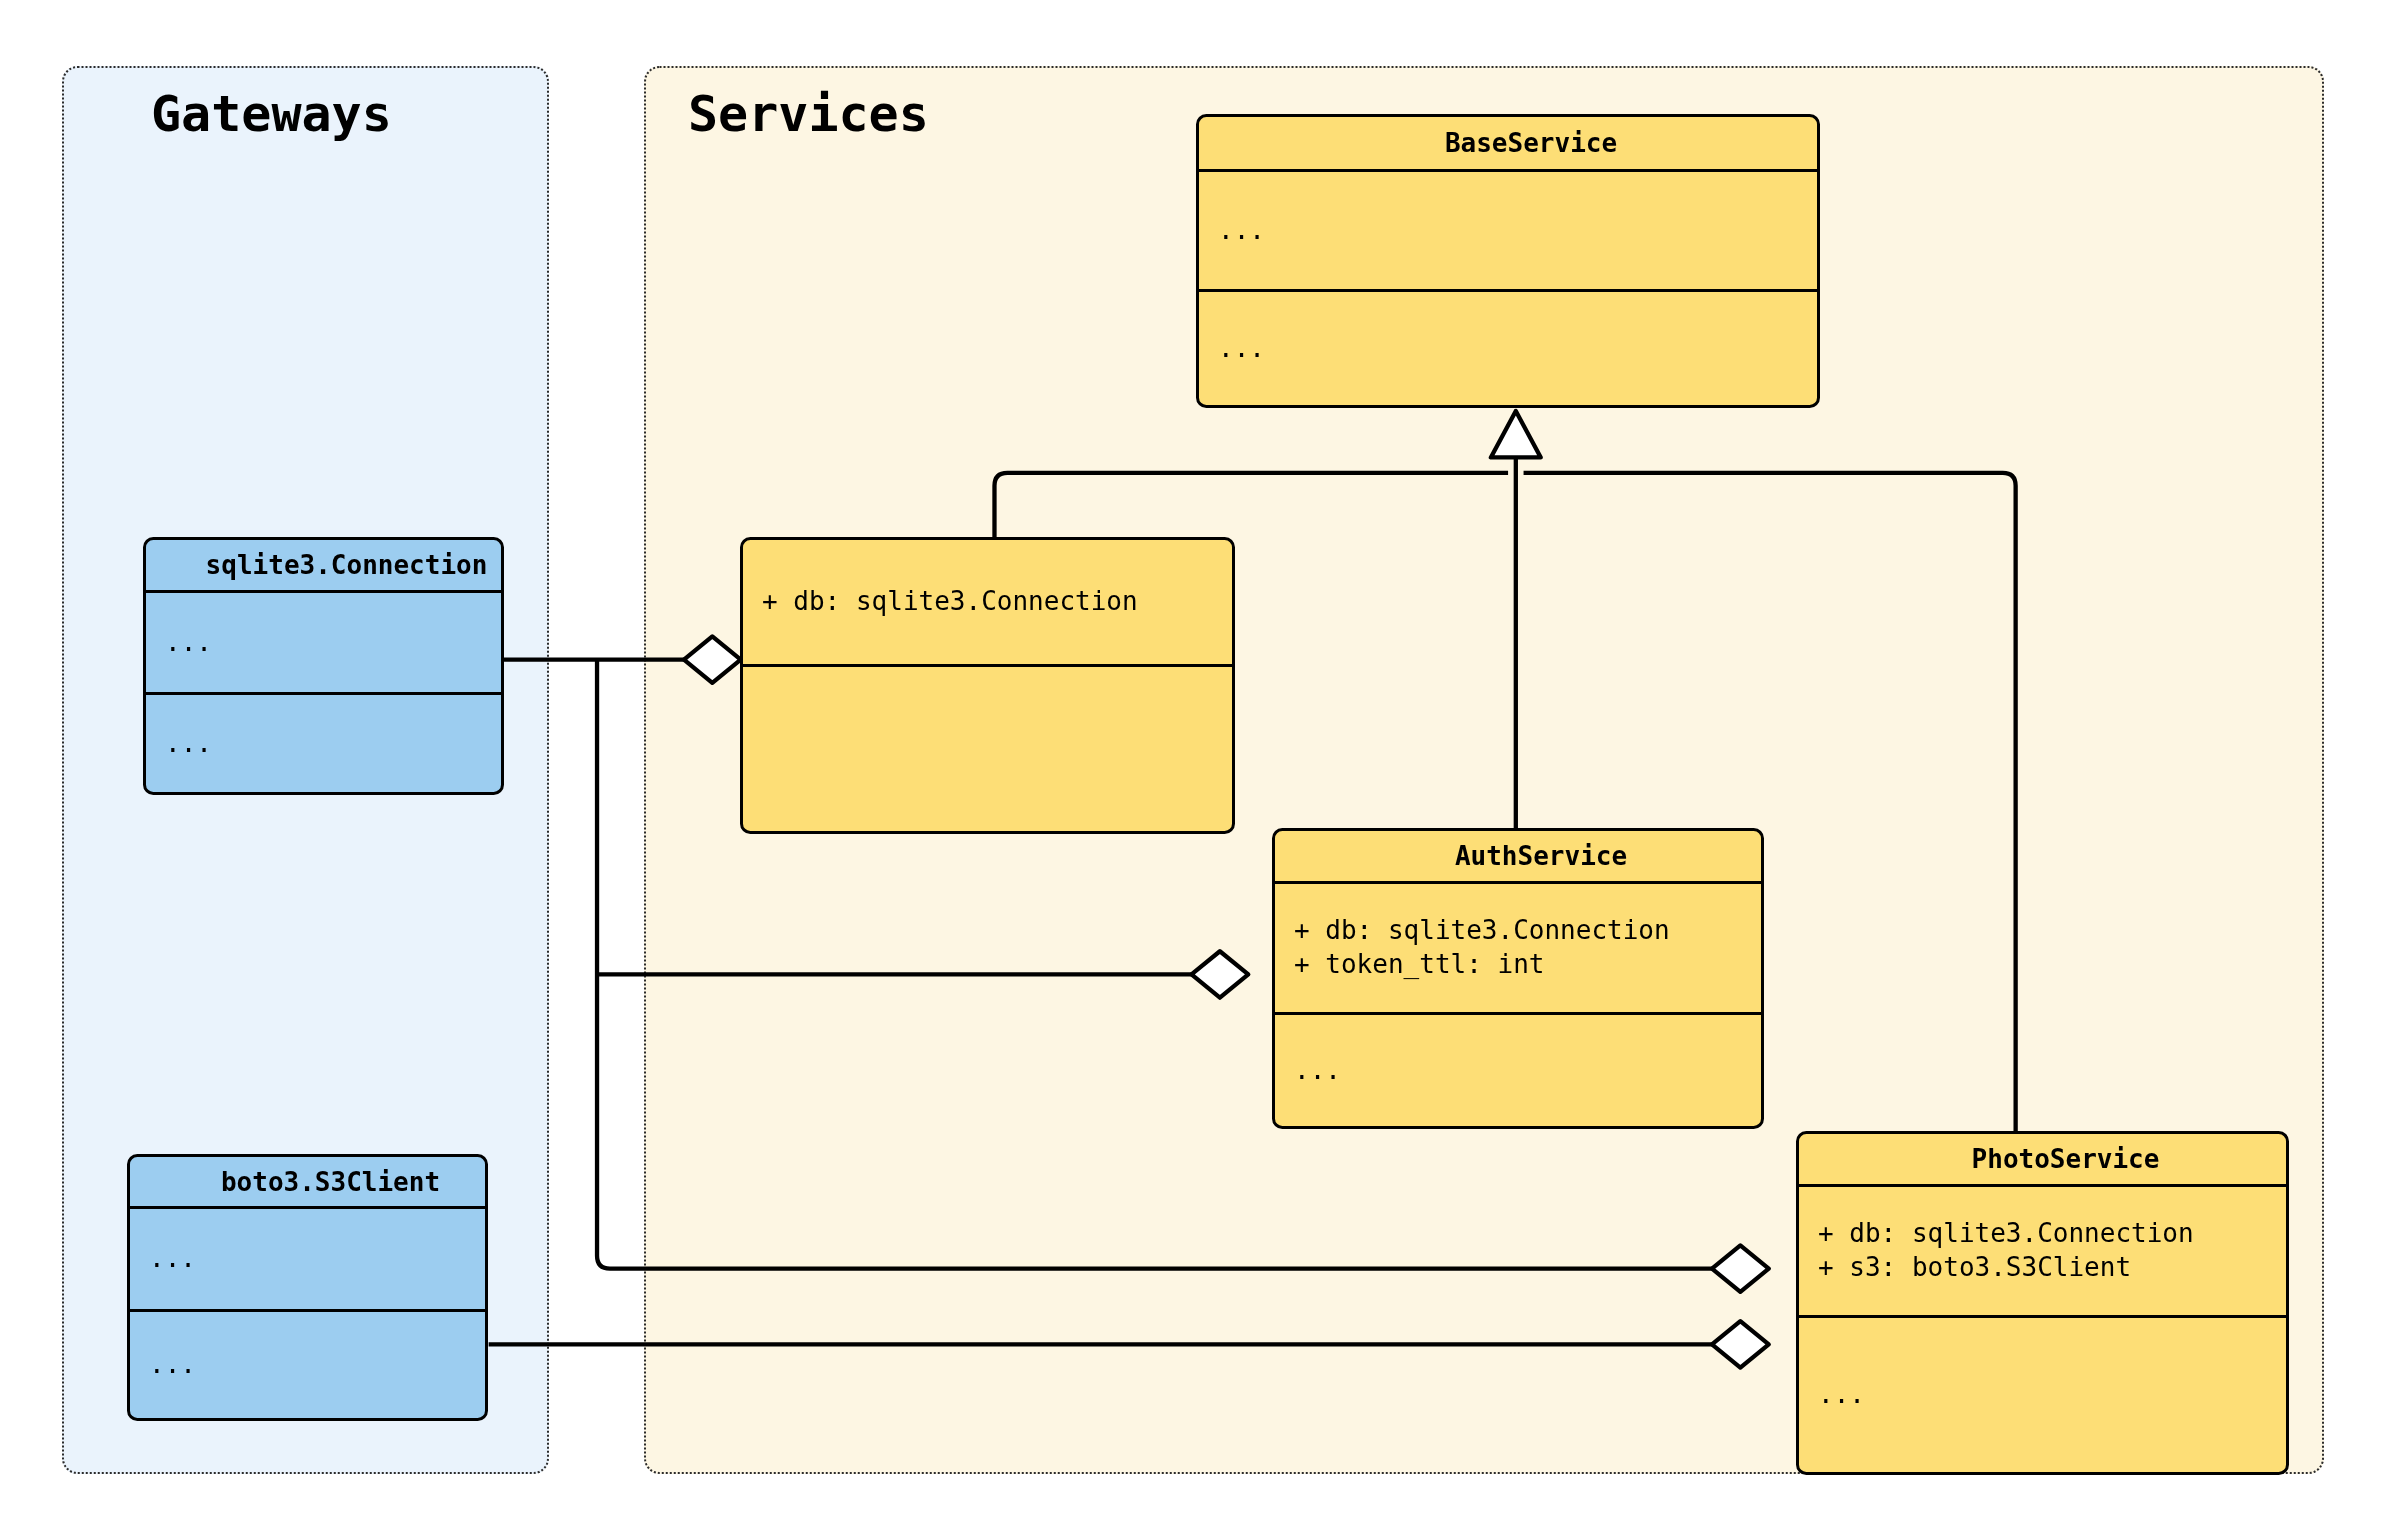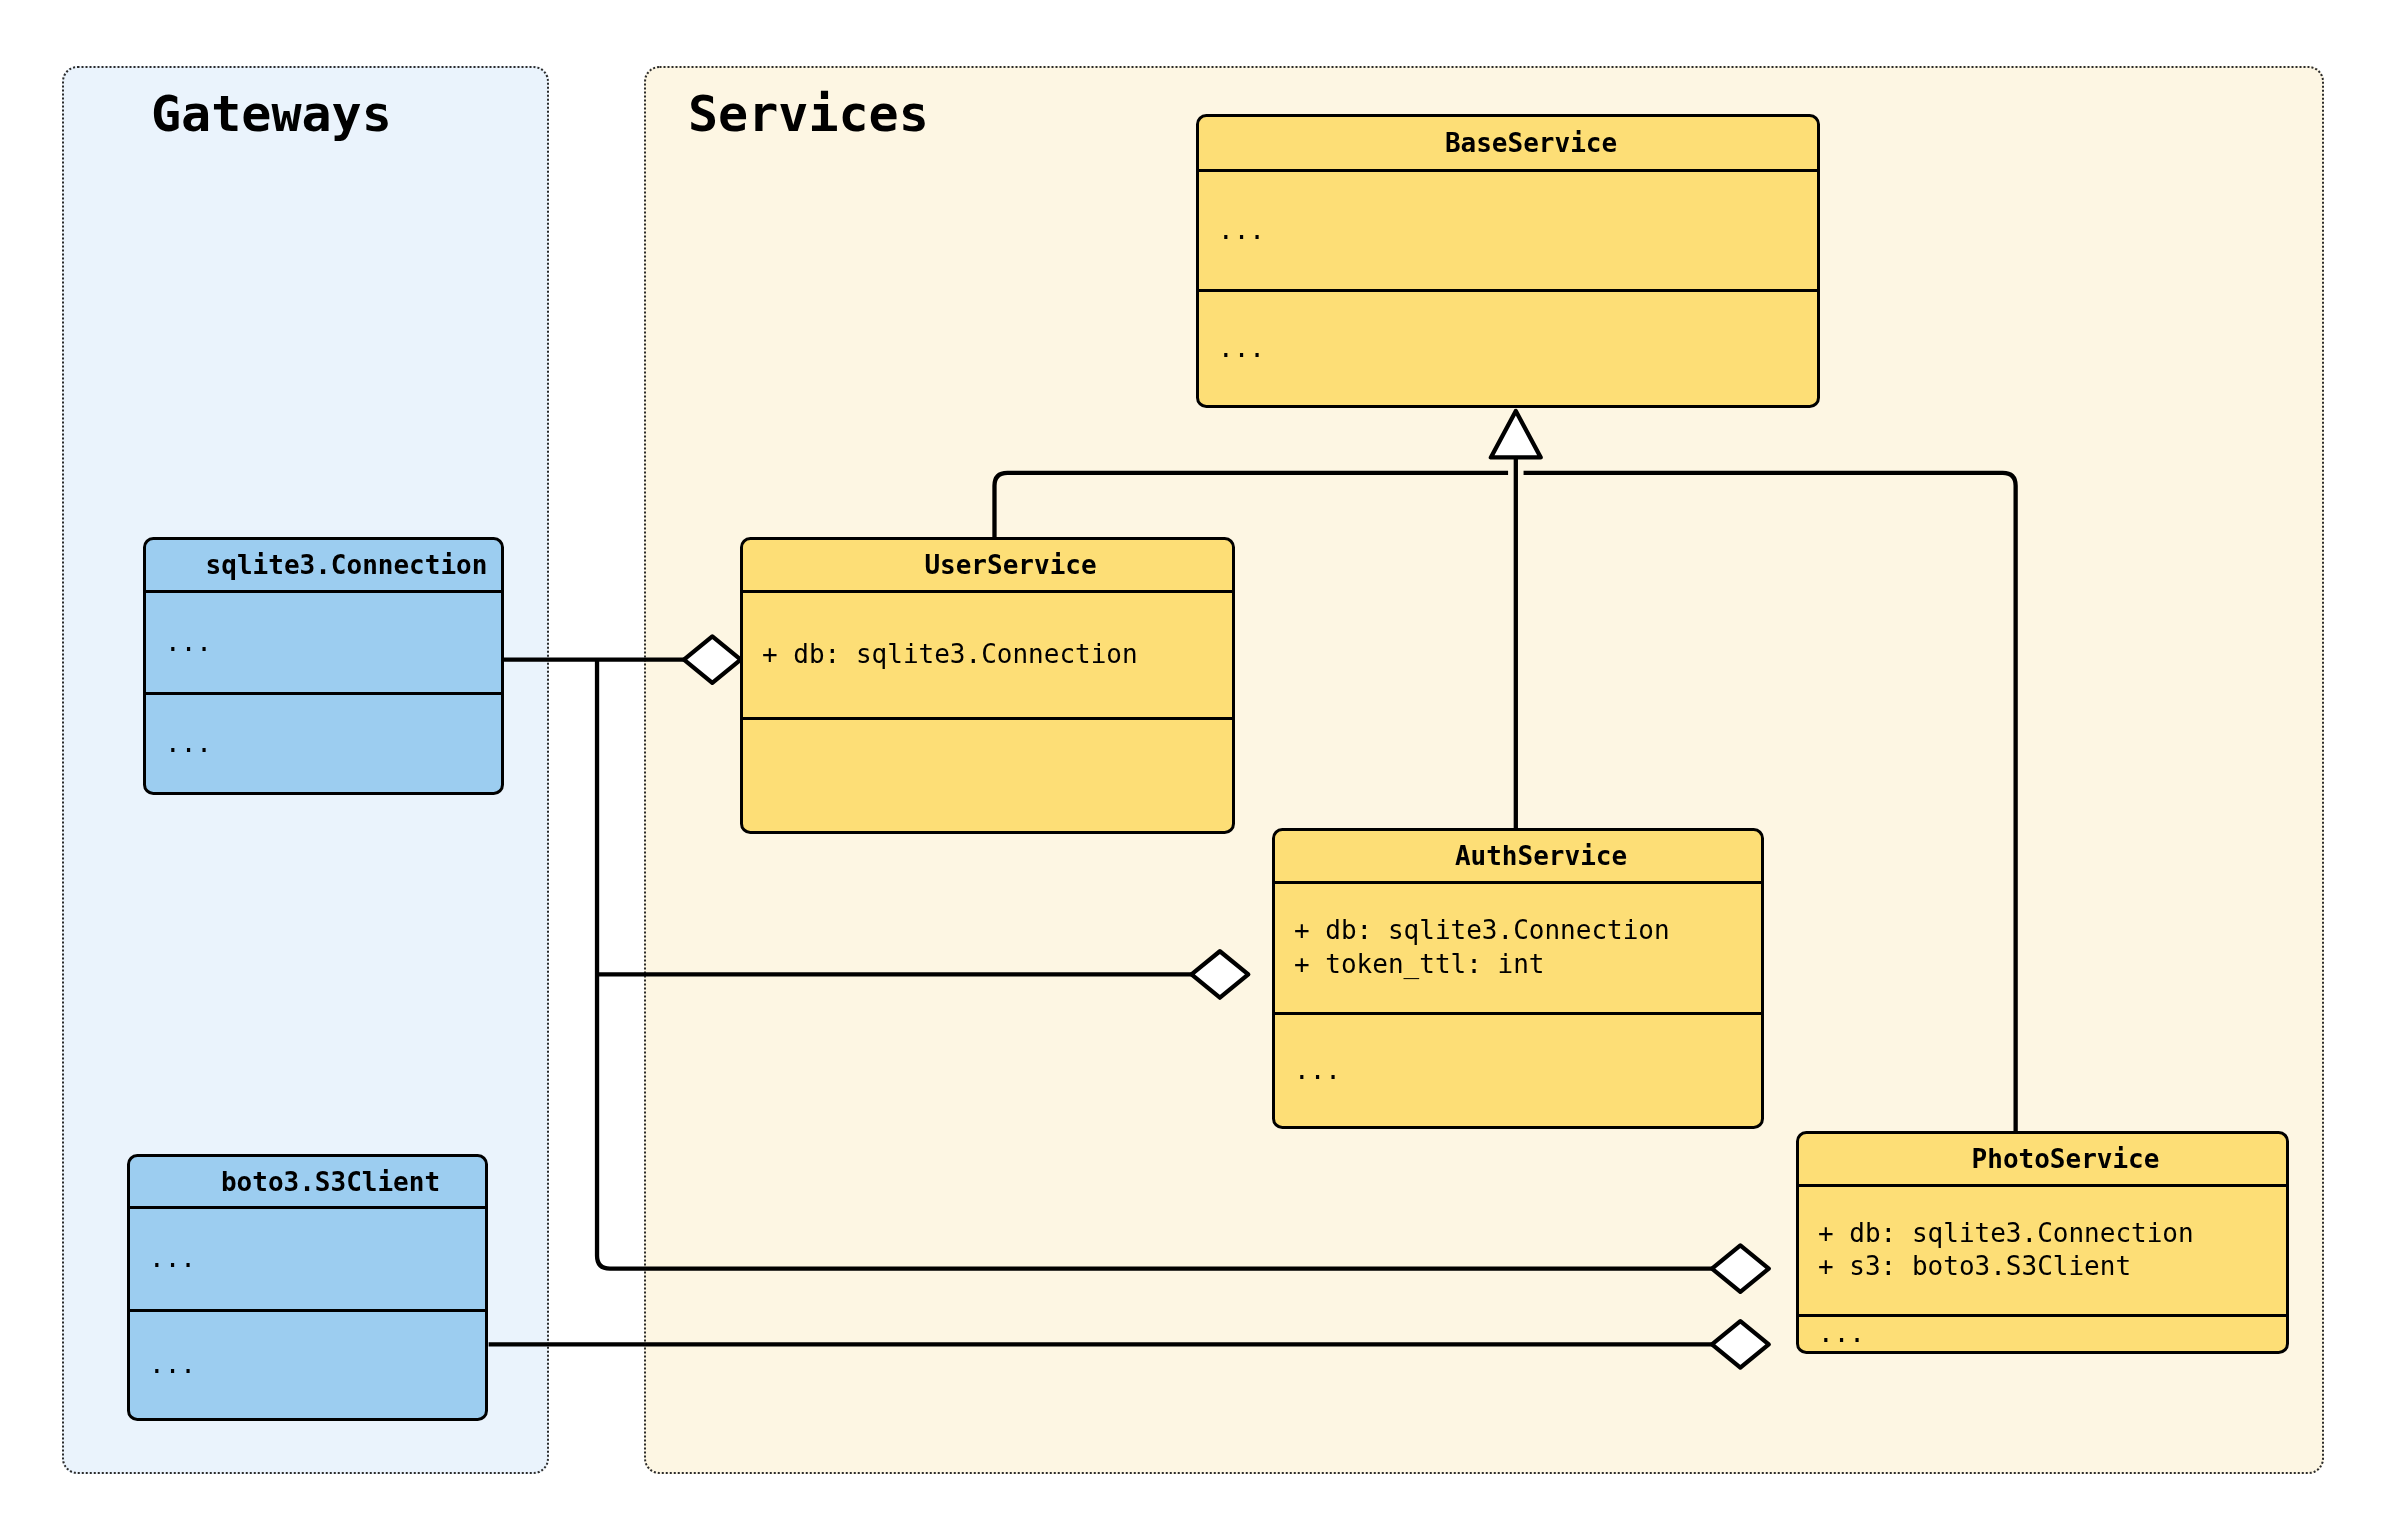--- a/index.html
+++ b/index.html
@@ -142,41 +142,40 @@
     <div class="hdr" style="height:55px;">BaseService</div>
     <div class="cmp divided" style="height:120px;">
       <div class="row">...</div>
     </div>
     <div class="cmp" style="flex:1;">
       <div class="row">...</div>
     </div>
   </div>
 
   <div class="node yellow" style="left:740px; top:533px; width:495px; height:297px;">
-    <div class="hdr" style="height:53px;">UserService</div>
     <div class="cmp divided" style="height:127px;">
       <div class="row">+ db: sqlite3.Connection</div>
     </div>
     <div class="cmp" style="flex:1;">
       <div class="row"></div>
     </div>
   </div>
 
   <div class="node yellow" style="left:1272px; top:824px; width:492px; height:301px;">
     <div class="hdr" style="height:53px;">AuthService</div>
     <div class="cmp divided" style="height:131px;">
       <div class="row">+ db: sqlite3.Connection</div>
       <div class="row">+ token_ttl: int</div>
     </div>
     <div class="cmp" style="flex:1;">
       <div class="row">...</div>
     </div>
   </div>
 
-  <div class="node yellow" style="left:1796px; top:1127px; width:493px; height:223px;">
+  <div class="node yellow" style="left:1796px; top:1127px; width:493px; height:344px;">
     <div class="hdr" style="height:53px;">PhotoService</div>
     <div class="cmp divided" style="height:131px;">
       <div class="row">+ db: sqlite3.Connection</div>
       <div class="row">+ s3: boto3.S3Client</div>
     </div>
     <div class="cmp" style="flex:1;">
       <div class="row">...</div>
     </div>
   </div>
 

